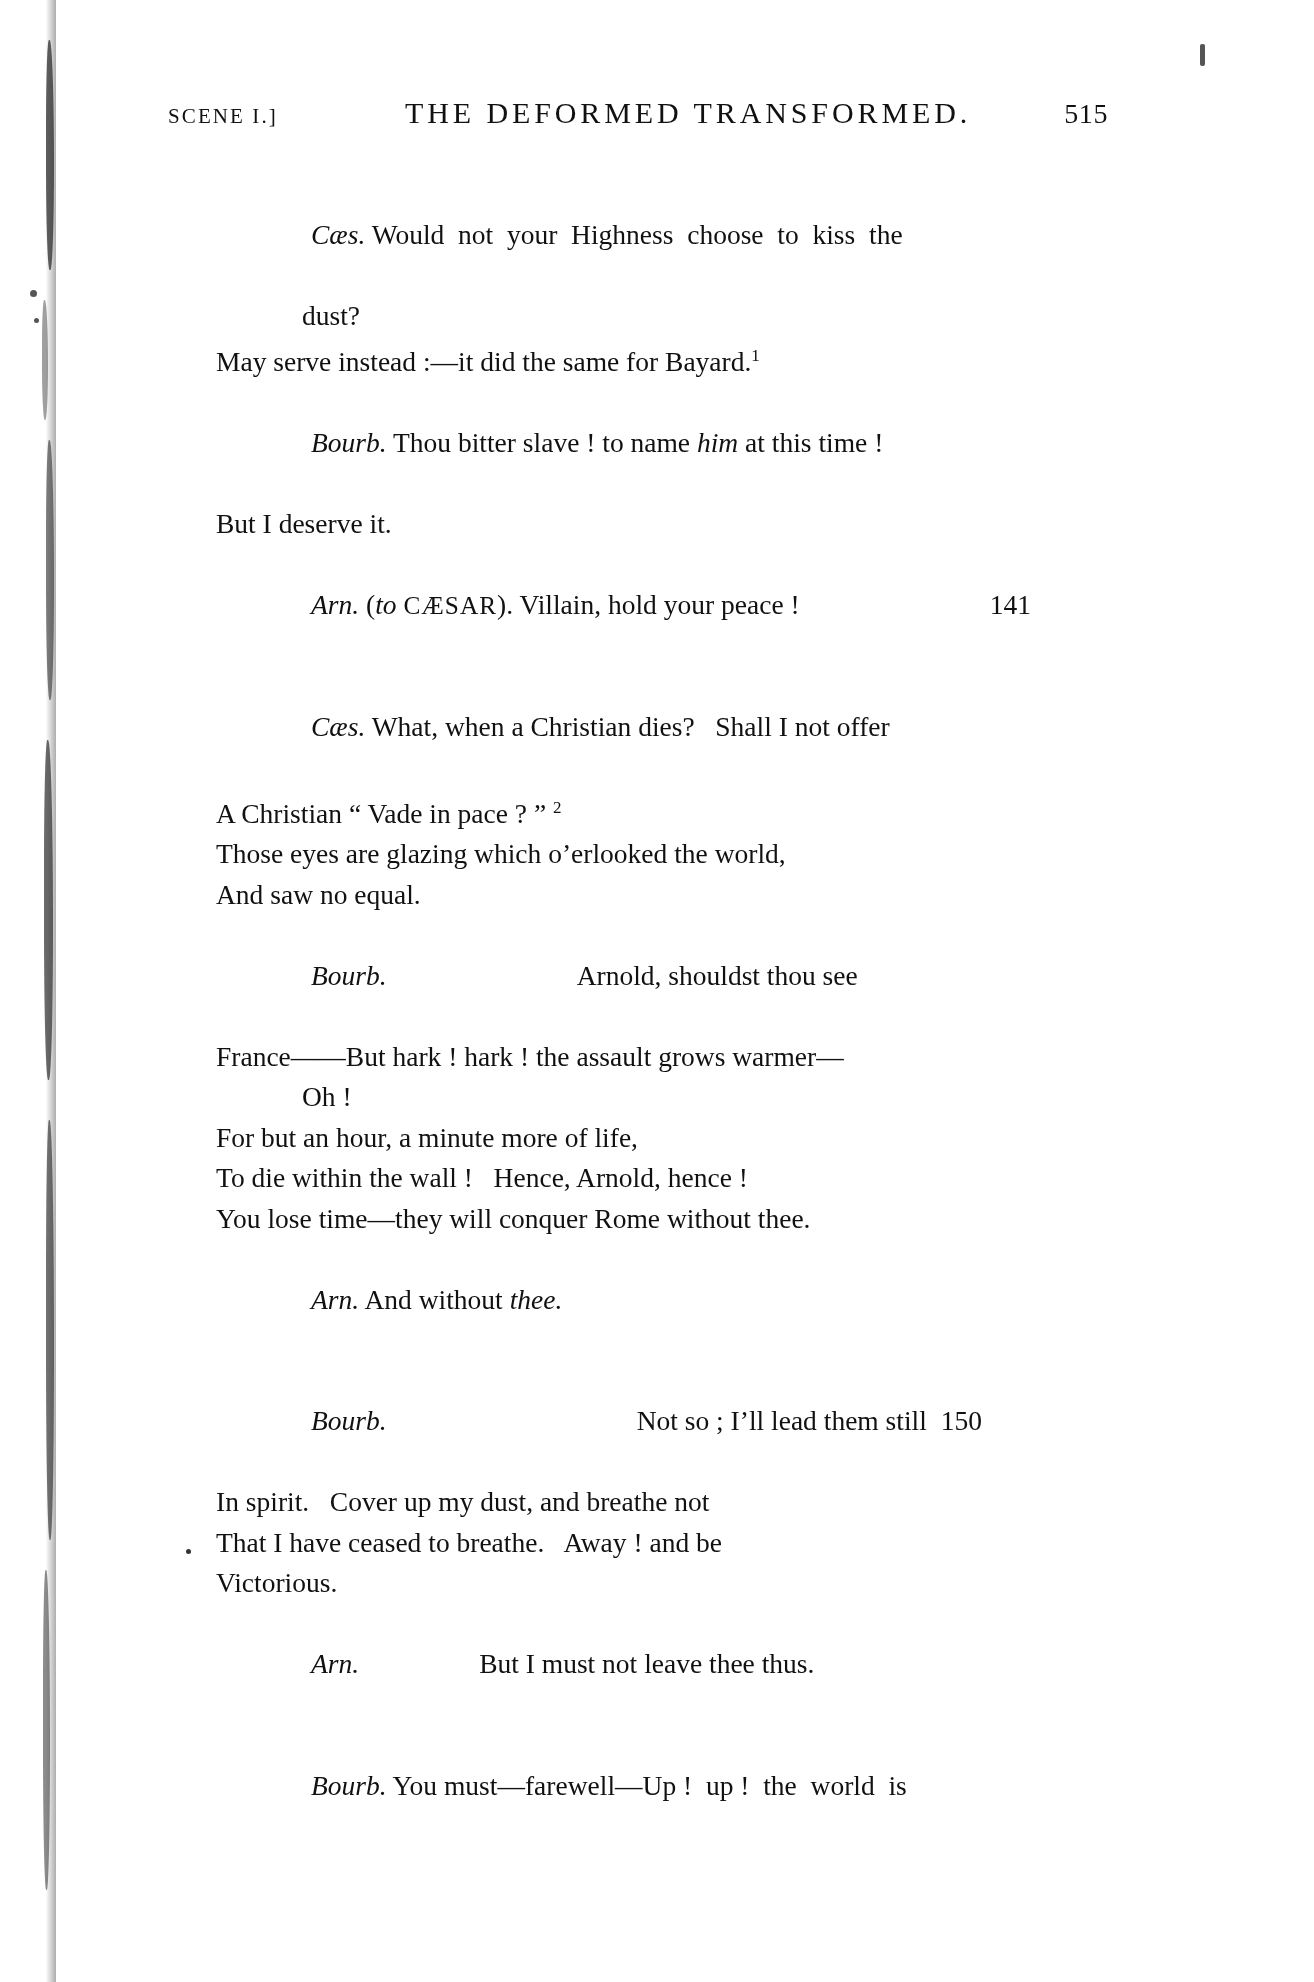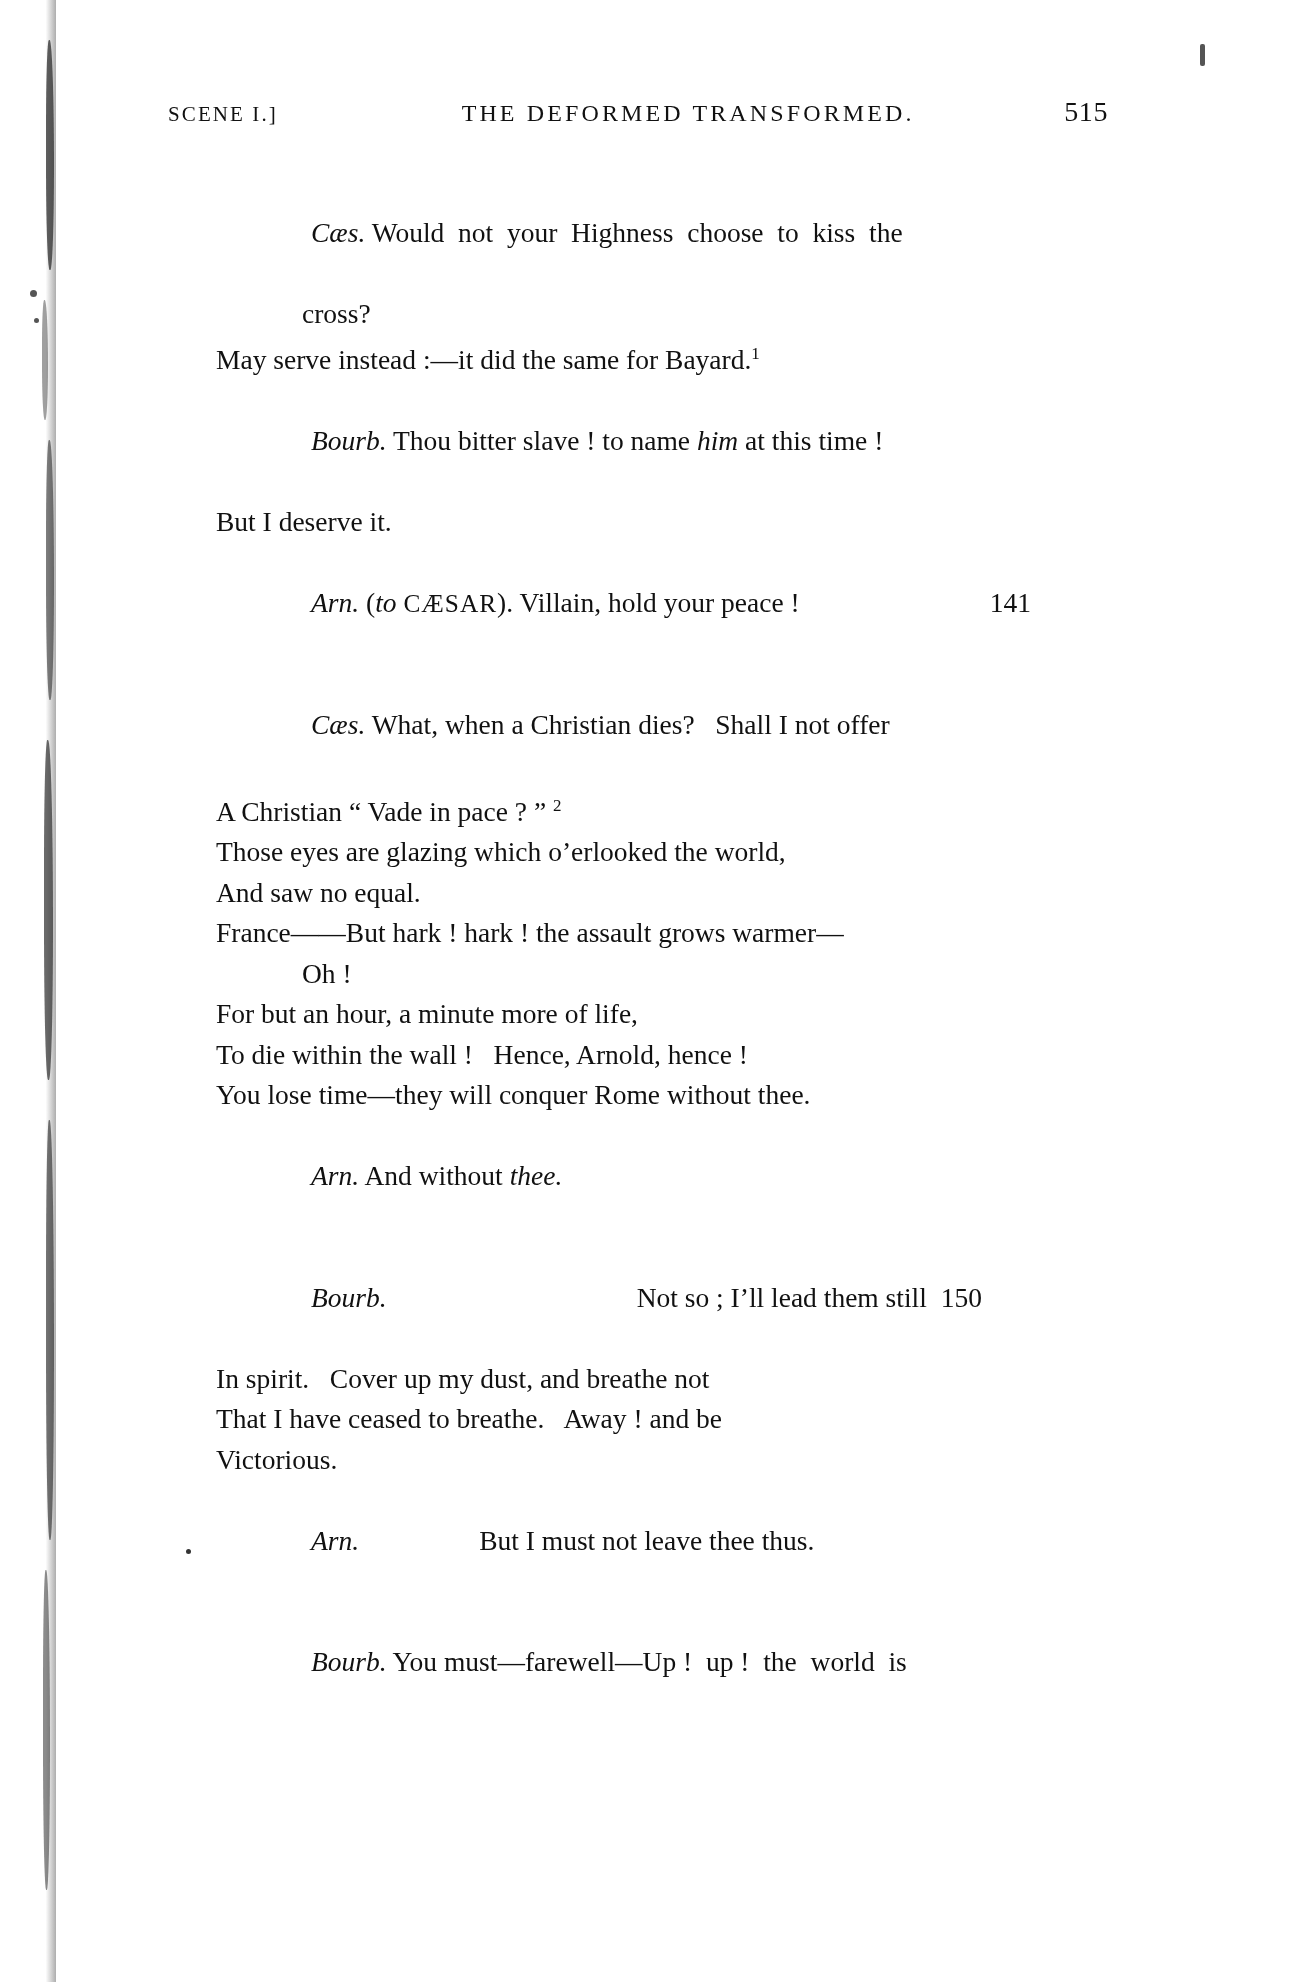--- a/index.html
+++ b/index.html
@@ -68,21 +68,21 @@
     font-variant: small-caps;
     text-transform: uppercase;
     font-size: 21px;
     letter-spacing: .1em;
     white-space: nowrap;
   }
   .runhead .title {
     flex: 1;
     text-align: center;
     text-transform: uppercase;
-    font-size: 24px;
+    font-size: 30px;
     letter-spacing: .13em;
     padding-left: 34px;
   }
   .runhead .folio {
     font-size: 28px;
     letter-spacing: .02em;
     white-space: nowrap;
   }
 
   
@@ -141,40 +141,43 @@
       <span class="scene">SCENE I.]</span>
       <span class="title">THE DEFORMED TRANSFORMED.</span>
       <span class="folio">515</span>
     </div>
 
     <div class="verse">
 
       <div class="line indent1">
         <span class="spk">Cæs.</span> Would&nbsp; not&nbsp; your&nbsp; Highness&nbsp; choose&nbsp; to&nbsp; kiss&nbsp; the
       </div>
-      <div class="line indent2">cross?</div>
+      <div class="line indent2">dust?</div>
       <div class="line">May serve instead :—it did the same for Bayard.<sup>1</sup></div>
 
       <div class="line indent1">
         <span class="spk">Bourb.</span> Thou bitter slave ! to name <span class="it">him</span> at this time !
       </div>
       <div class="line">But I deserve it.</div>
 
       <div class="line indent1">
         <span class="spk">Arn.</span> (<span class="it">to</span> <span class="sc">CÆSAR</span>). Villain, hold your peace !<span class="gap-xl"></span><span>141</span>
       </div>
 
       <div class="line indent1">
         <span class="spk">Cæs.</span> What, when a Christian dies?&nbsp;&nbsp; Shall I not offer
       </div>
       <div class="line">A Christian “ Vade in pace ? ” <sup>2</sup></div>
 
       <div class="line">Those eyes are glazing which o’erlooked the world,</div>
       <div class="line">And saw no equal.</div>
 
+      <div class="line indent1">
+        <span class="spk">Bourb.</span><span class="gap-xl"></span>Arnold, shouldst thou see
+      </div>
       <div class="line">France——But hark ! hark ! the assault grows warmer—</div>
       <div class="line indent2">Oh !</div>
       <div class="line">For but an hour, a minute more of life,</div>
       <div class="line">To die within the wall !&nbsp;&nbsp; Hence, Arnold, hence !</div>
       <div class="line">You lose time—they will conquer Rome without thee.</div>
 
       <div class="line indent1">
         <span class="spk">Arn.</span> And without <span class="it">thee.</span>
       </div>
 

